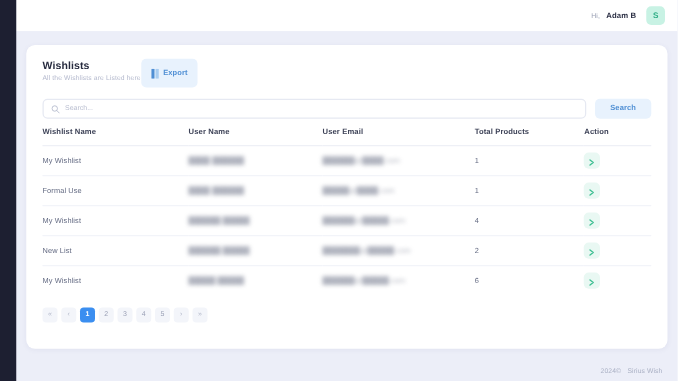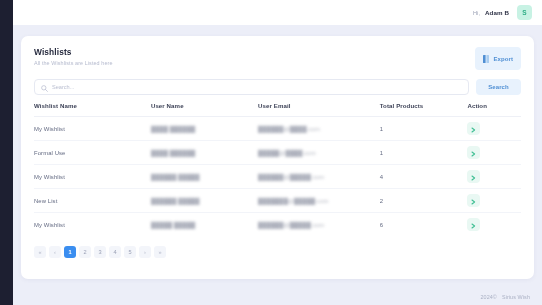--- a/index.html
+++ b/index.html
@@ -85,21 +85,20 @@
     background: #ffffff;
     border-radius: 7px;
     box-shadow: 0 1px 4px rgba(80,90,140,.07);
     padding: 11px 13px 0 13px;
   }
 
   
   #card-header {
     display: flex;
     align-items: flex-start;
-    justify-content: space-between;
     height: 26px;
   }
   #card-title {
     font-size: 8.4px;
     font-weight: bold;
     color: #262a3e;
     letter-spacing: .1px;
   }
   #card-subtitle {
     font-size: 5.4px;

